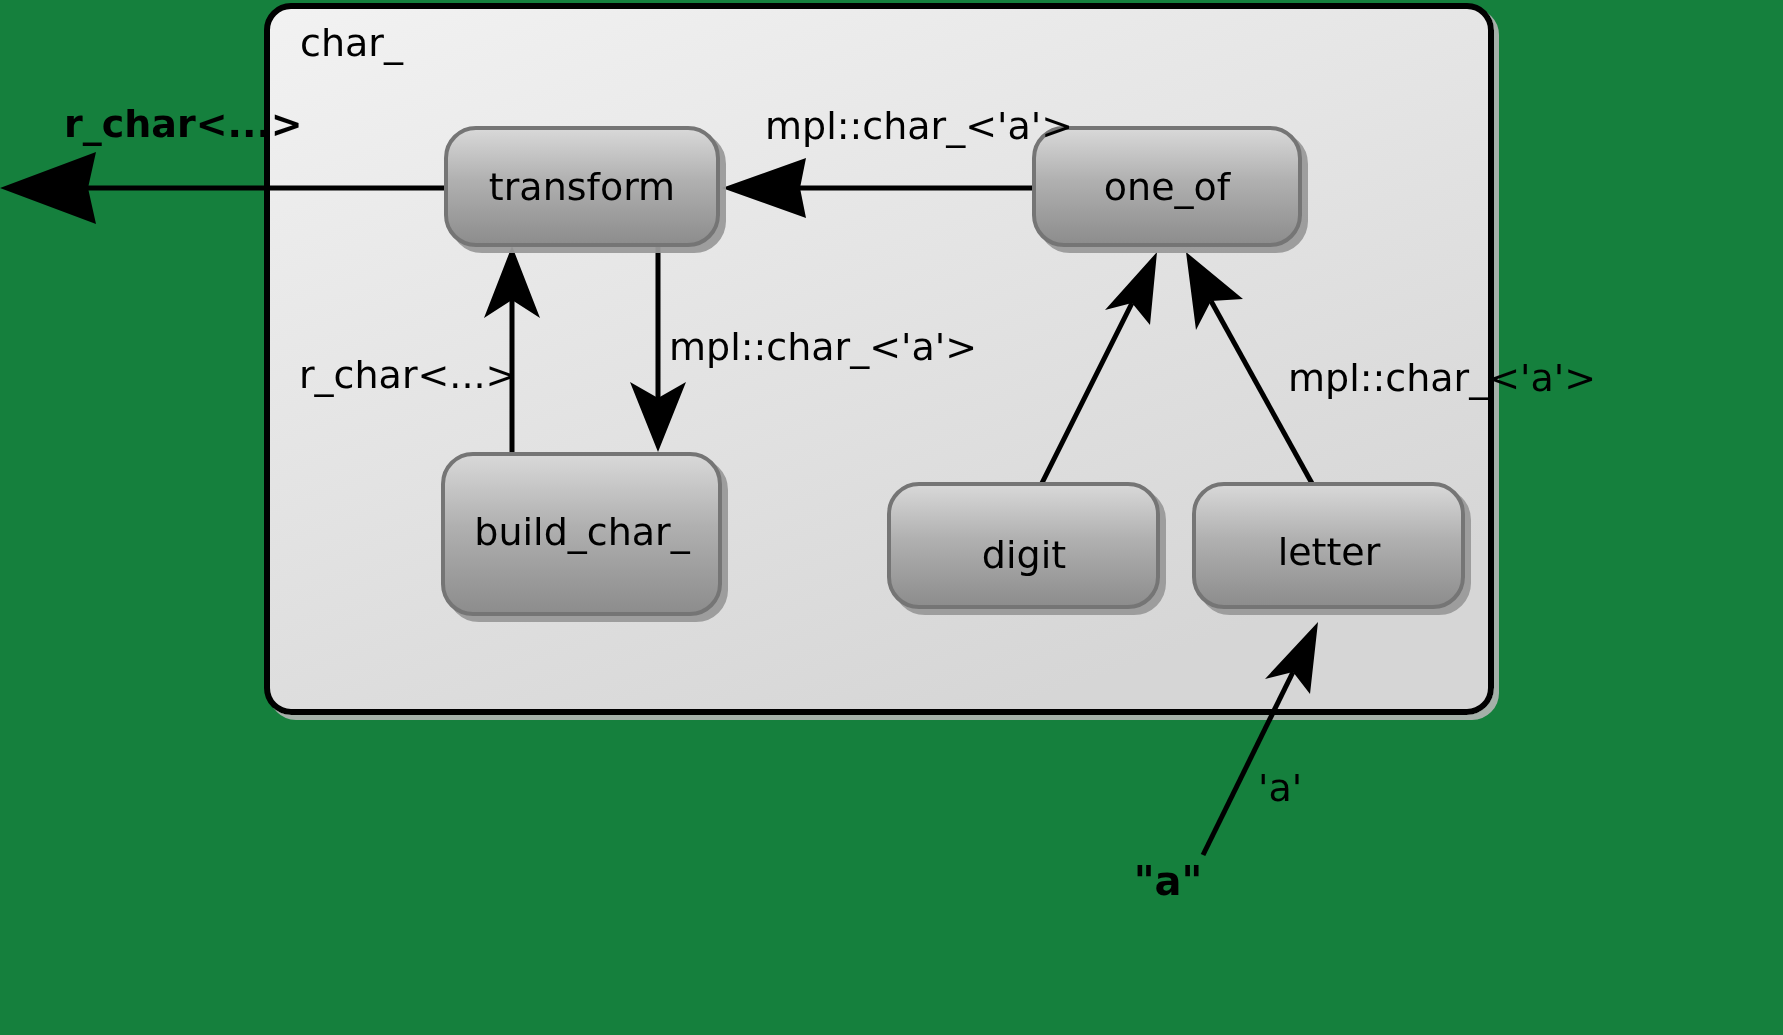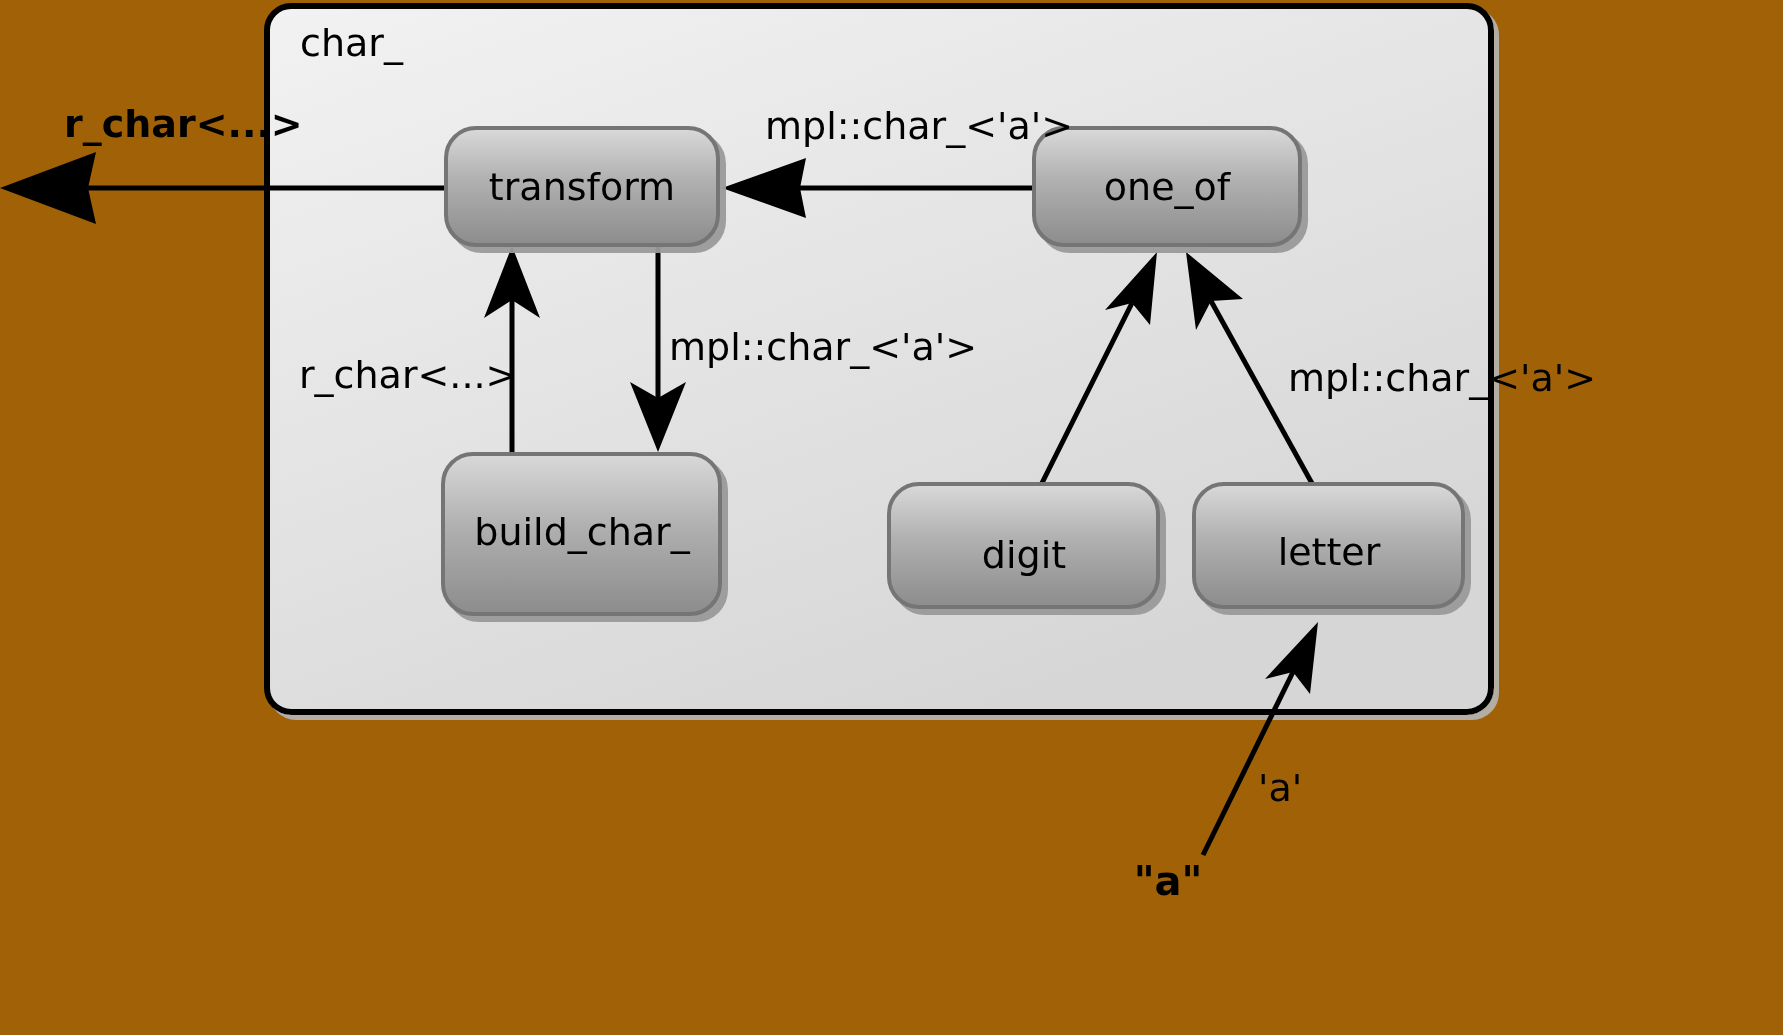--- a/index.html
+++ b/index.html
@@ -7,21 +7,21 @@
     padding: 0;
     background: #ffffff;
   }
   body {
     font-family: "DejaVu Sans", sans-serif;
   }
   #stage {
     position: relative;
     width: 1783px;
     height: 1035px;
-    background: #a16207;
+    background: #15803d;
     overflow: hidden;
   }
   svg#diagram {
     position: absolute;
     left: 0;
     top: 0;
     width: 1783px;
     height: 1035px;
     display: block;
   }

